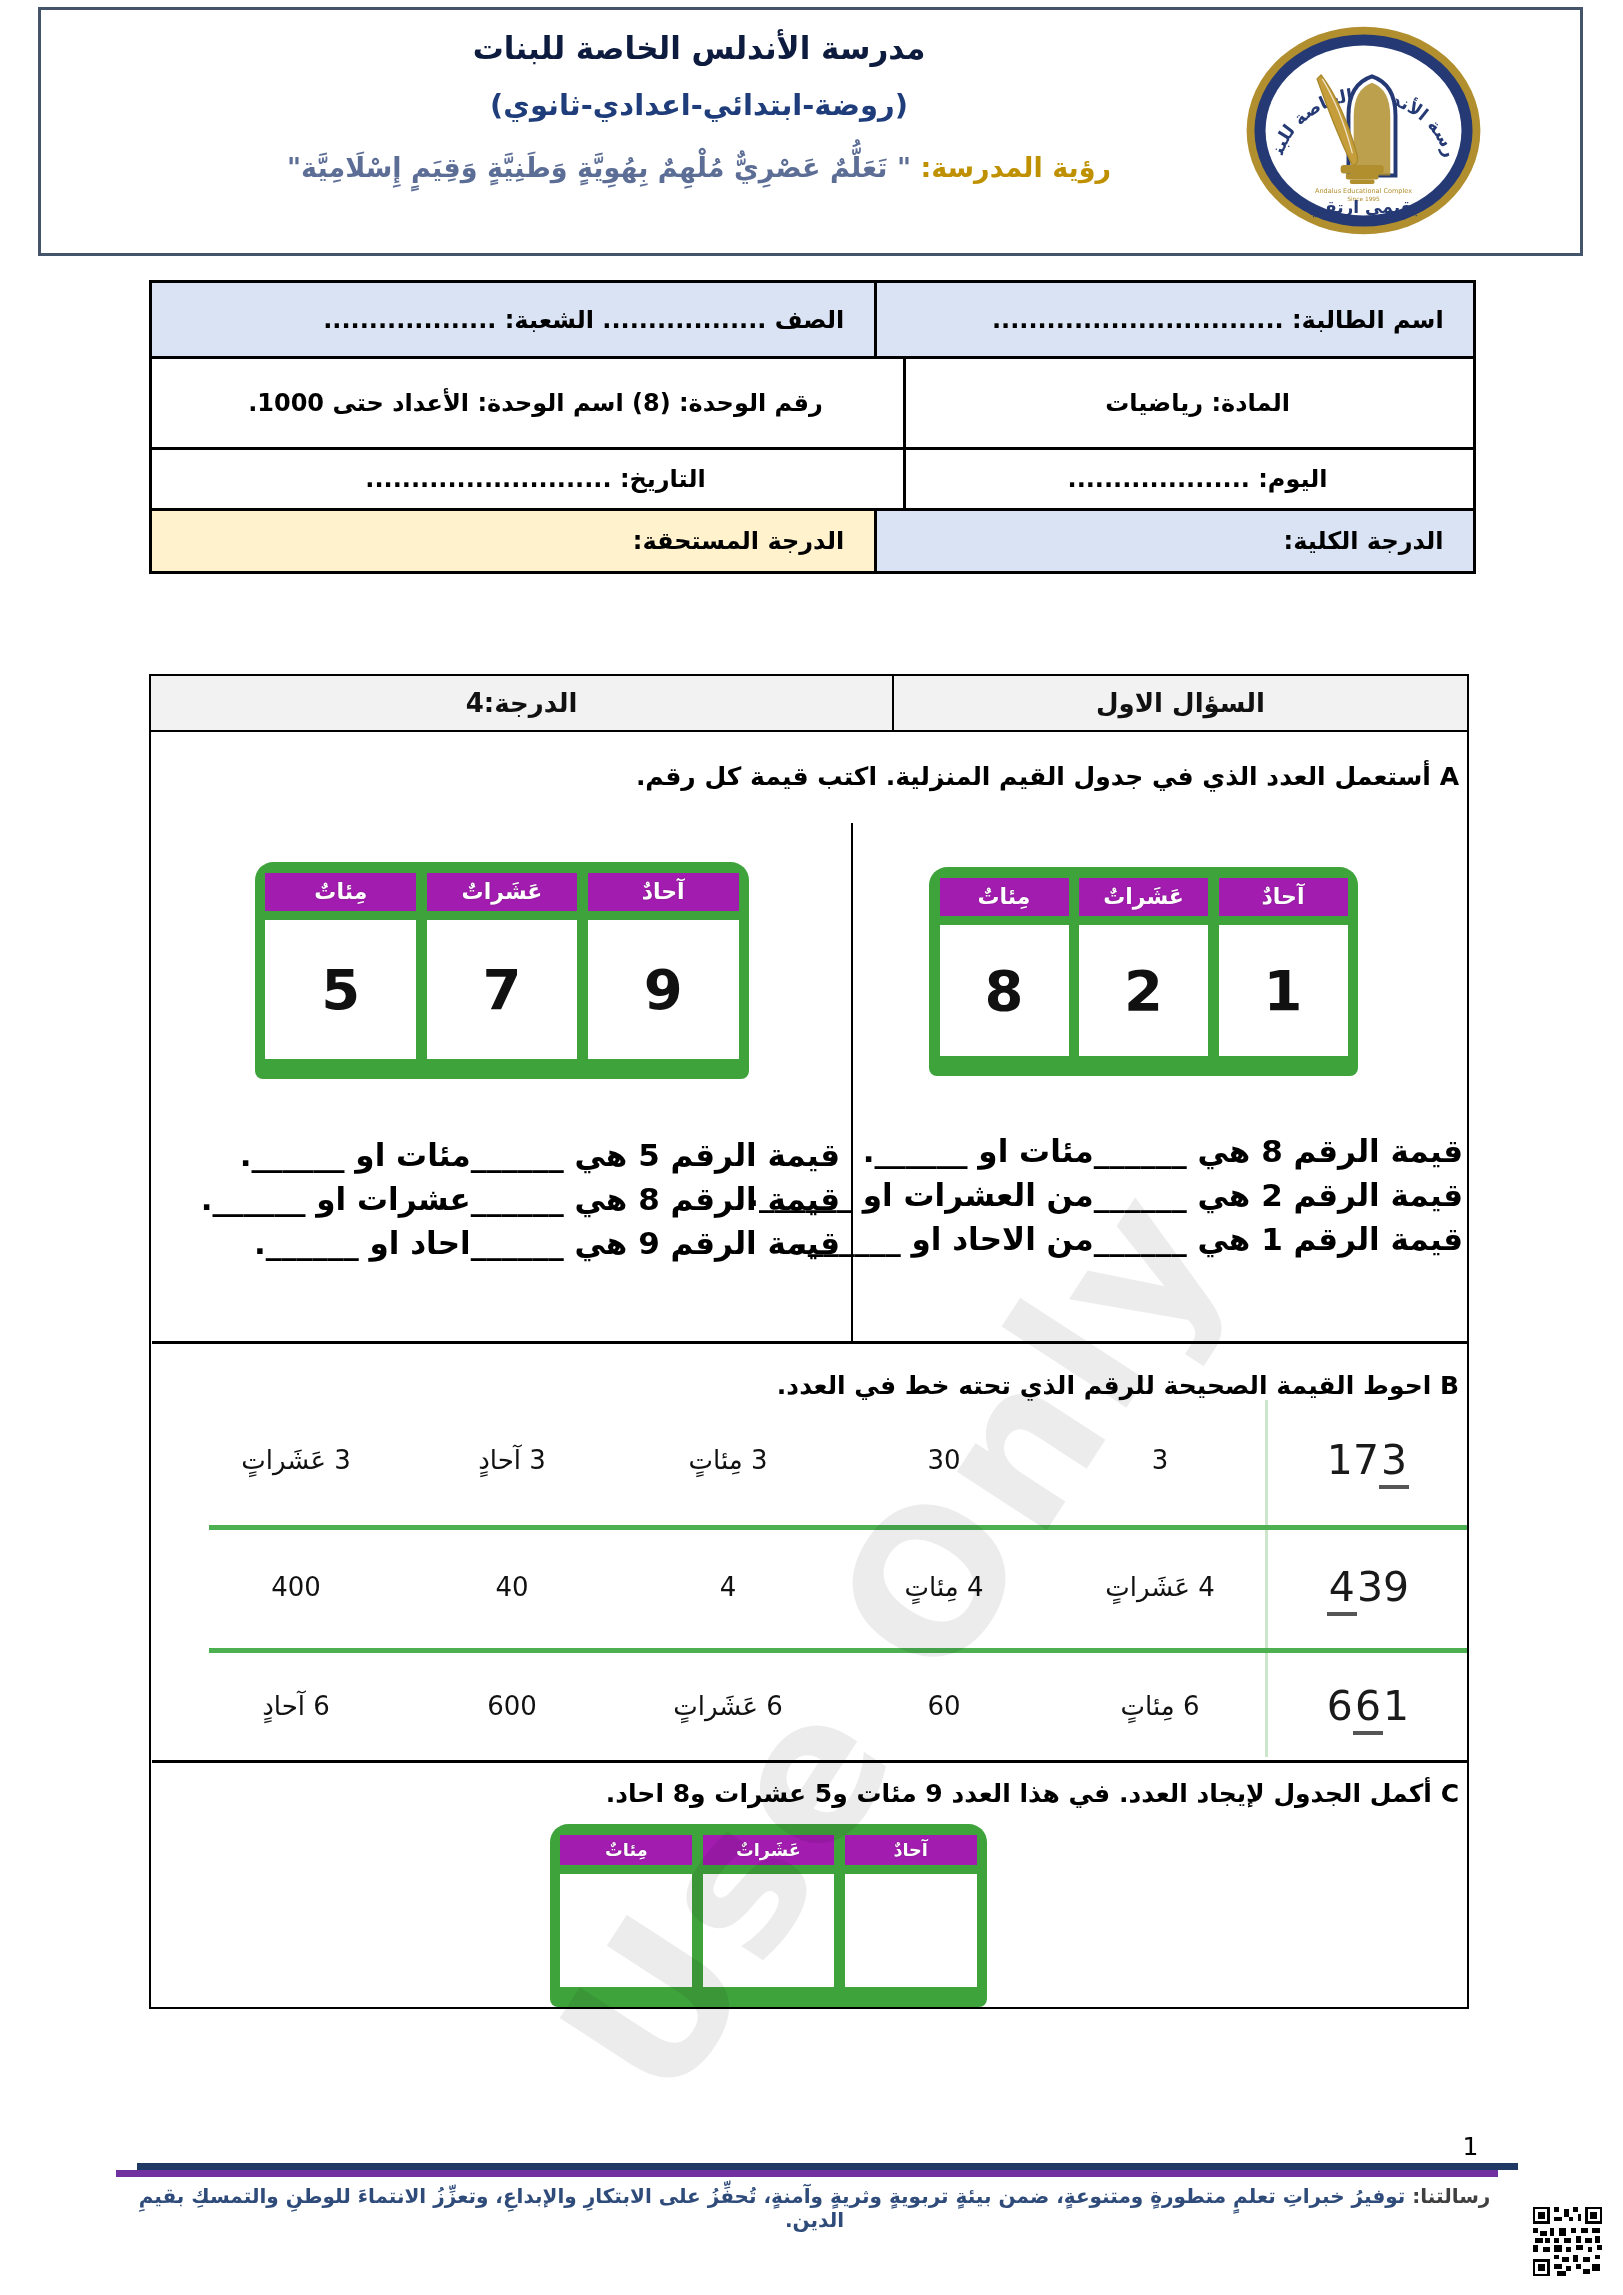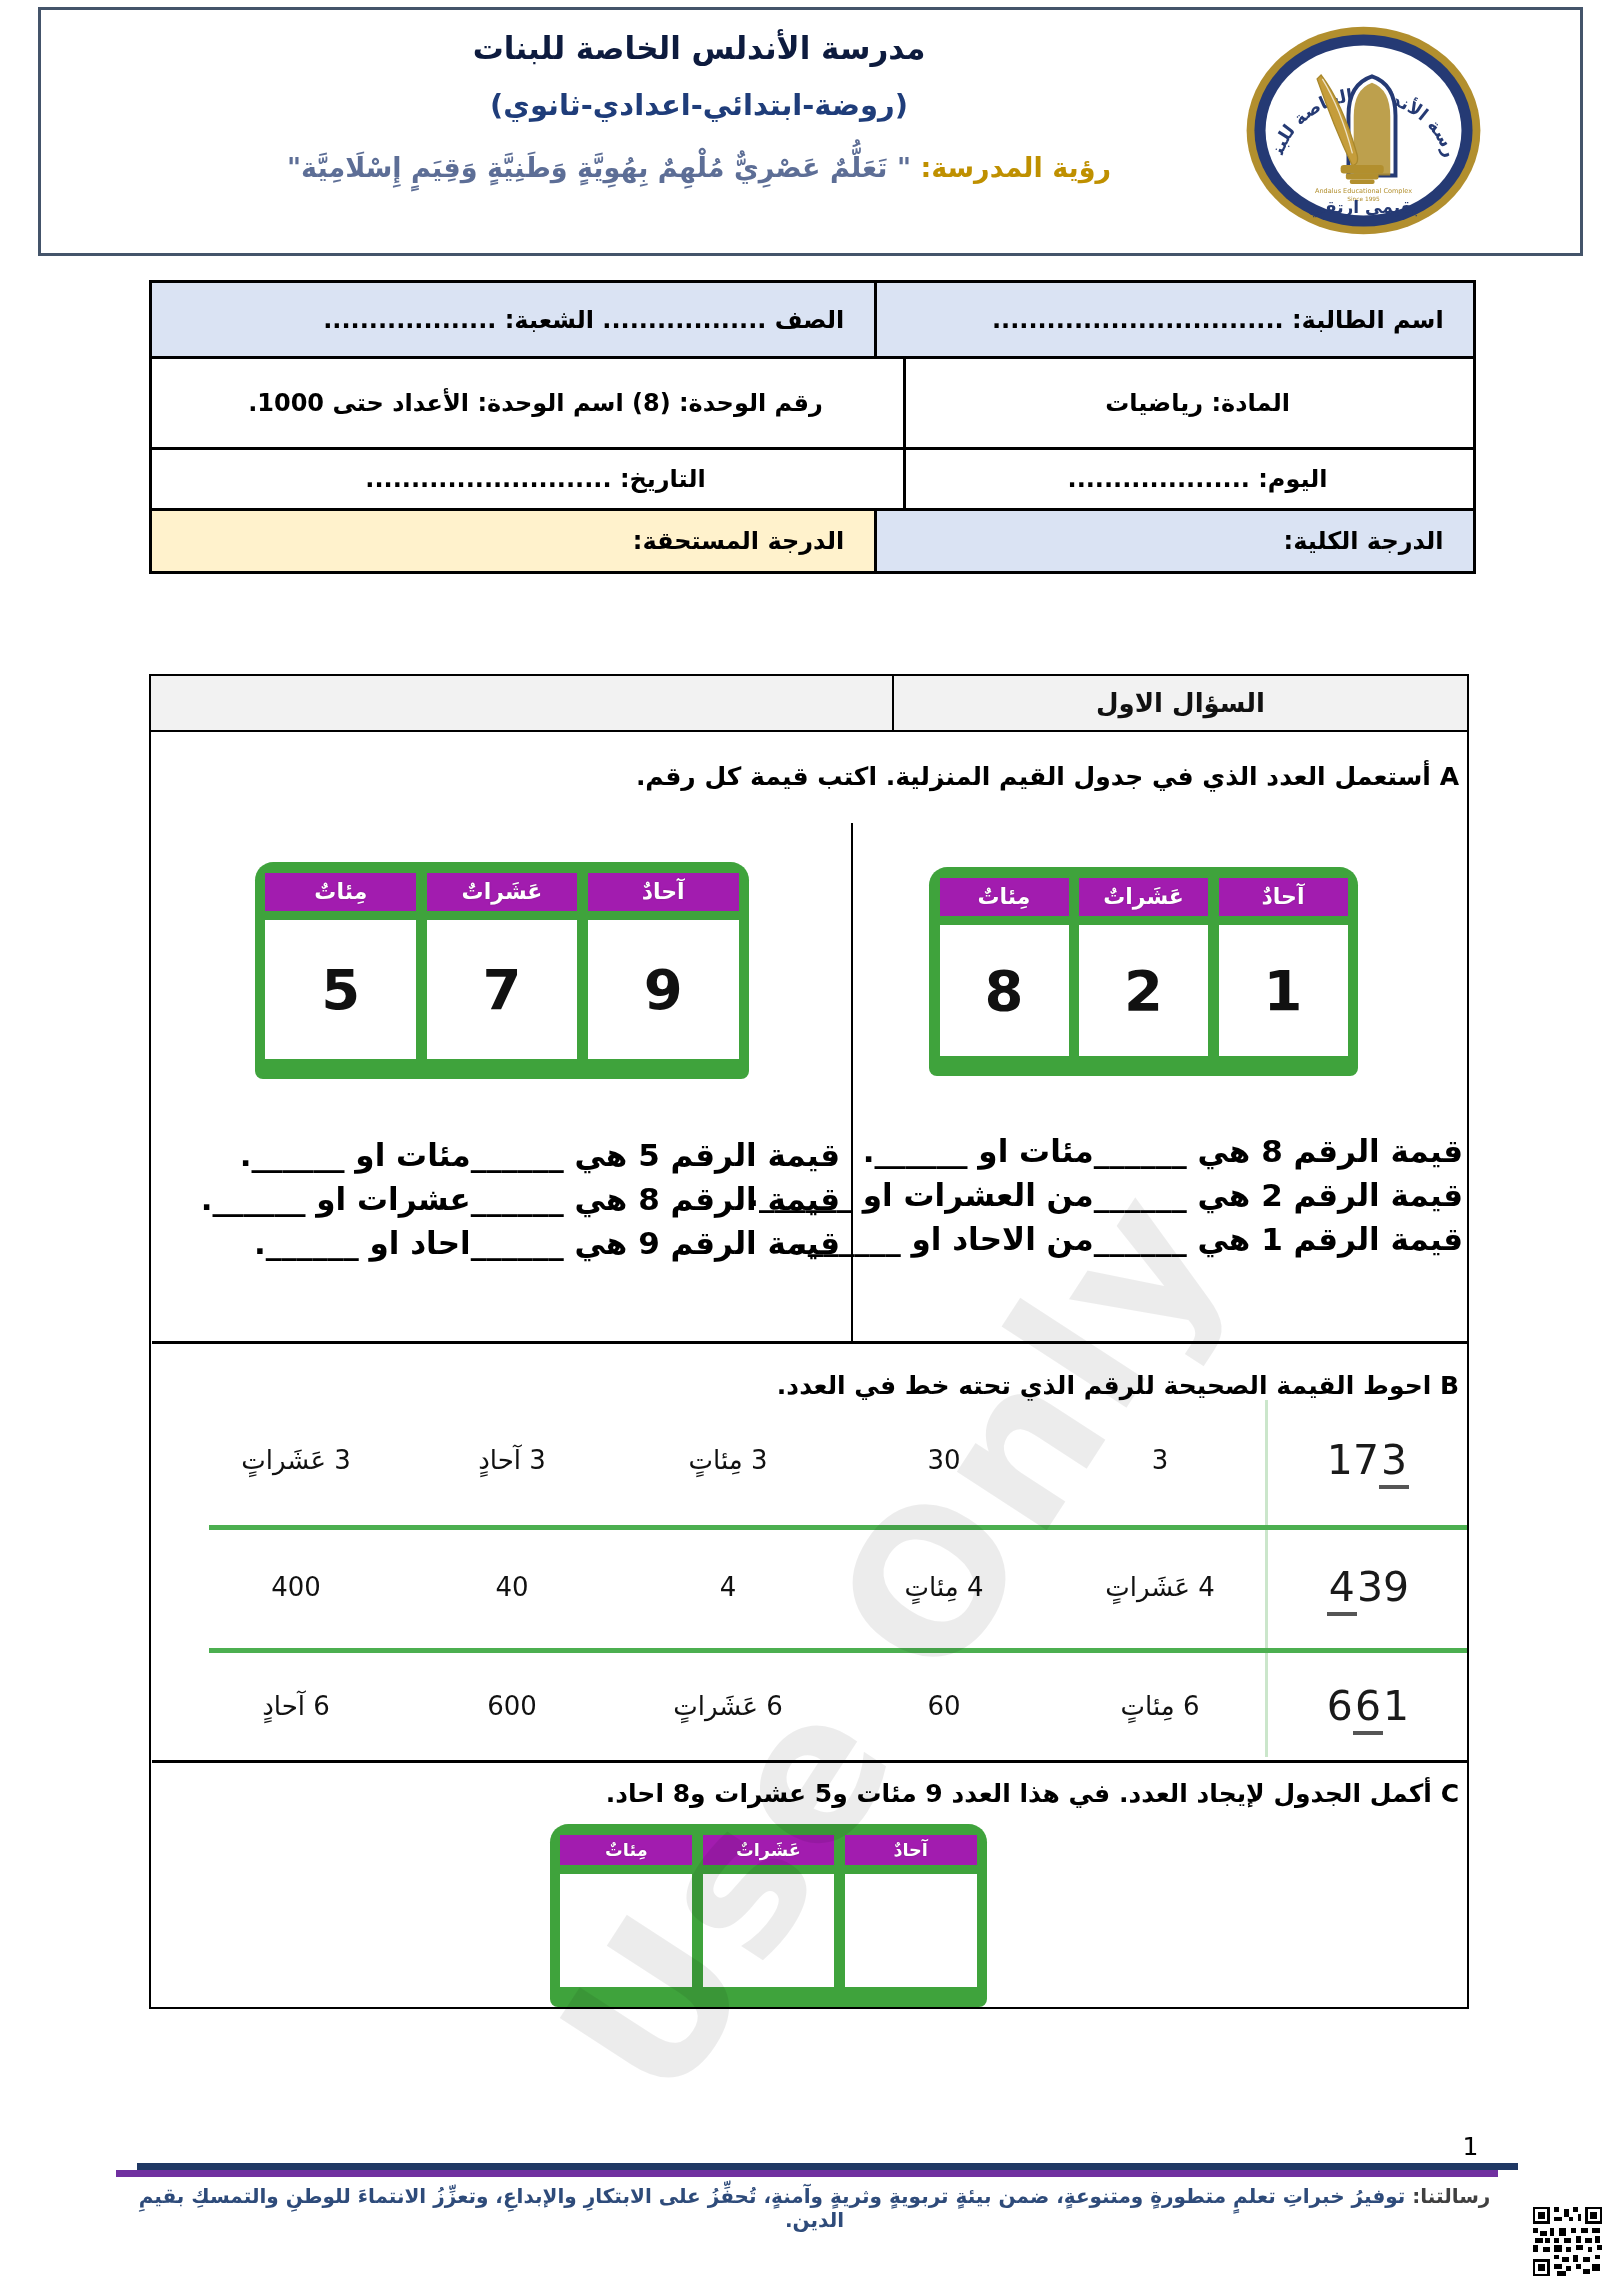--- a/index.html
+++ b/index.html
@@ -129,20 +129,21 @@
   </div>
   <div class="irow" style="height:60px;">
     <div class="icell cr pad bg-blue">الدرجة الكلية:</div>
     <div class="icell cl pad bg-yellow">الدرجة المستحقة:</div>
   </div>
 </div>
 
 <div class="qbox">
   <div class="qhdr">
     <div class="t">السؤال الاول</div>
+    <div class="g">الدرجة:4</div>
   </div>
 </div>
 
 <div class="hline" style="top:1341px;"></div>
 <div class="hline" style="top:1760px;"></div>
 <div class="vlineA"></div>
 
 <div class="prompt" style="right:164px;top:762px;">A أستعمل العدد الذي في جدول القيم المنزلية. اكتب قيمة كل رقم.</div>
 
 <div class="pv" style="left:929px;top:867px;width:429px;height:209px;">

